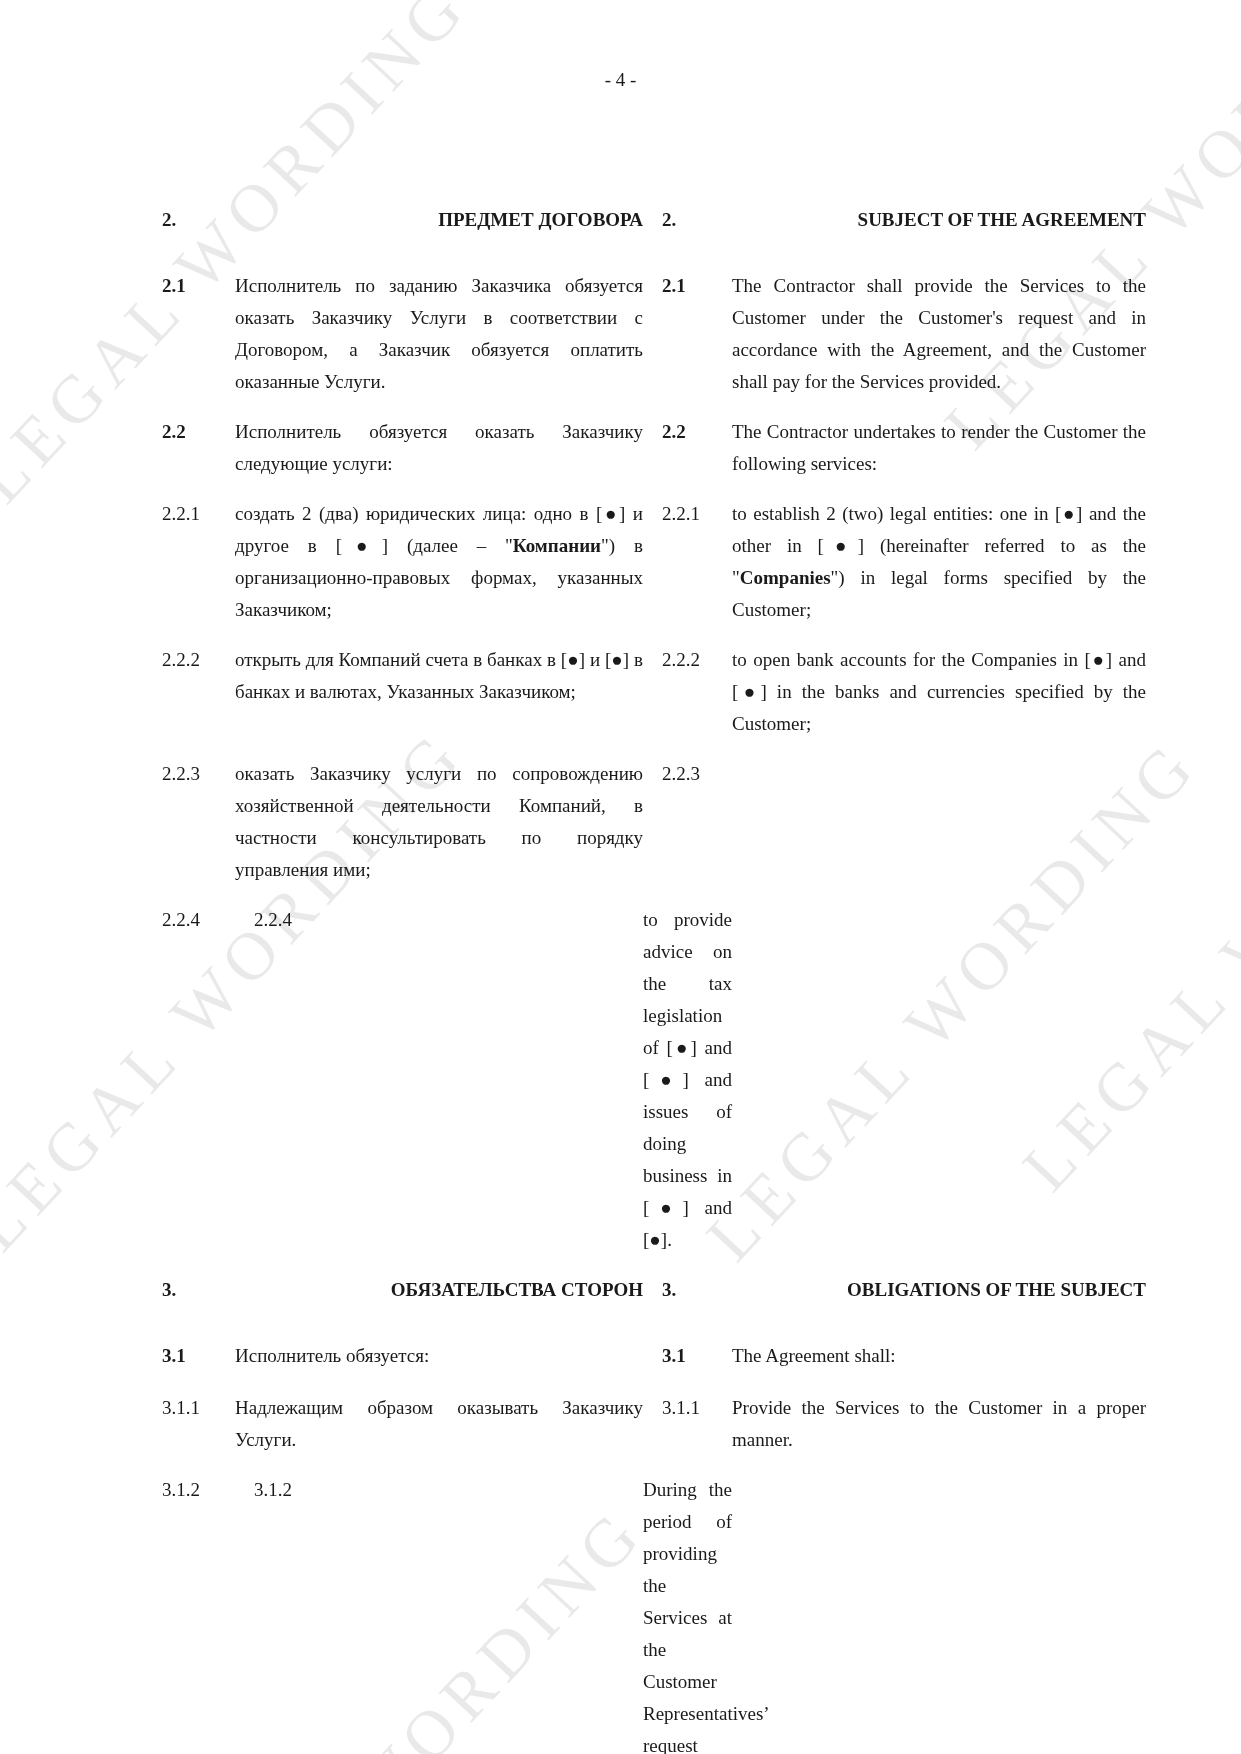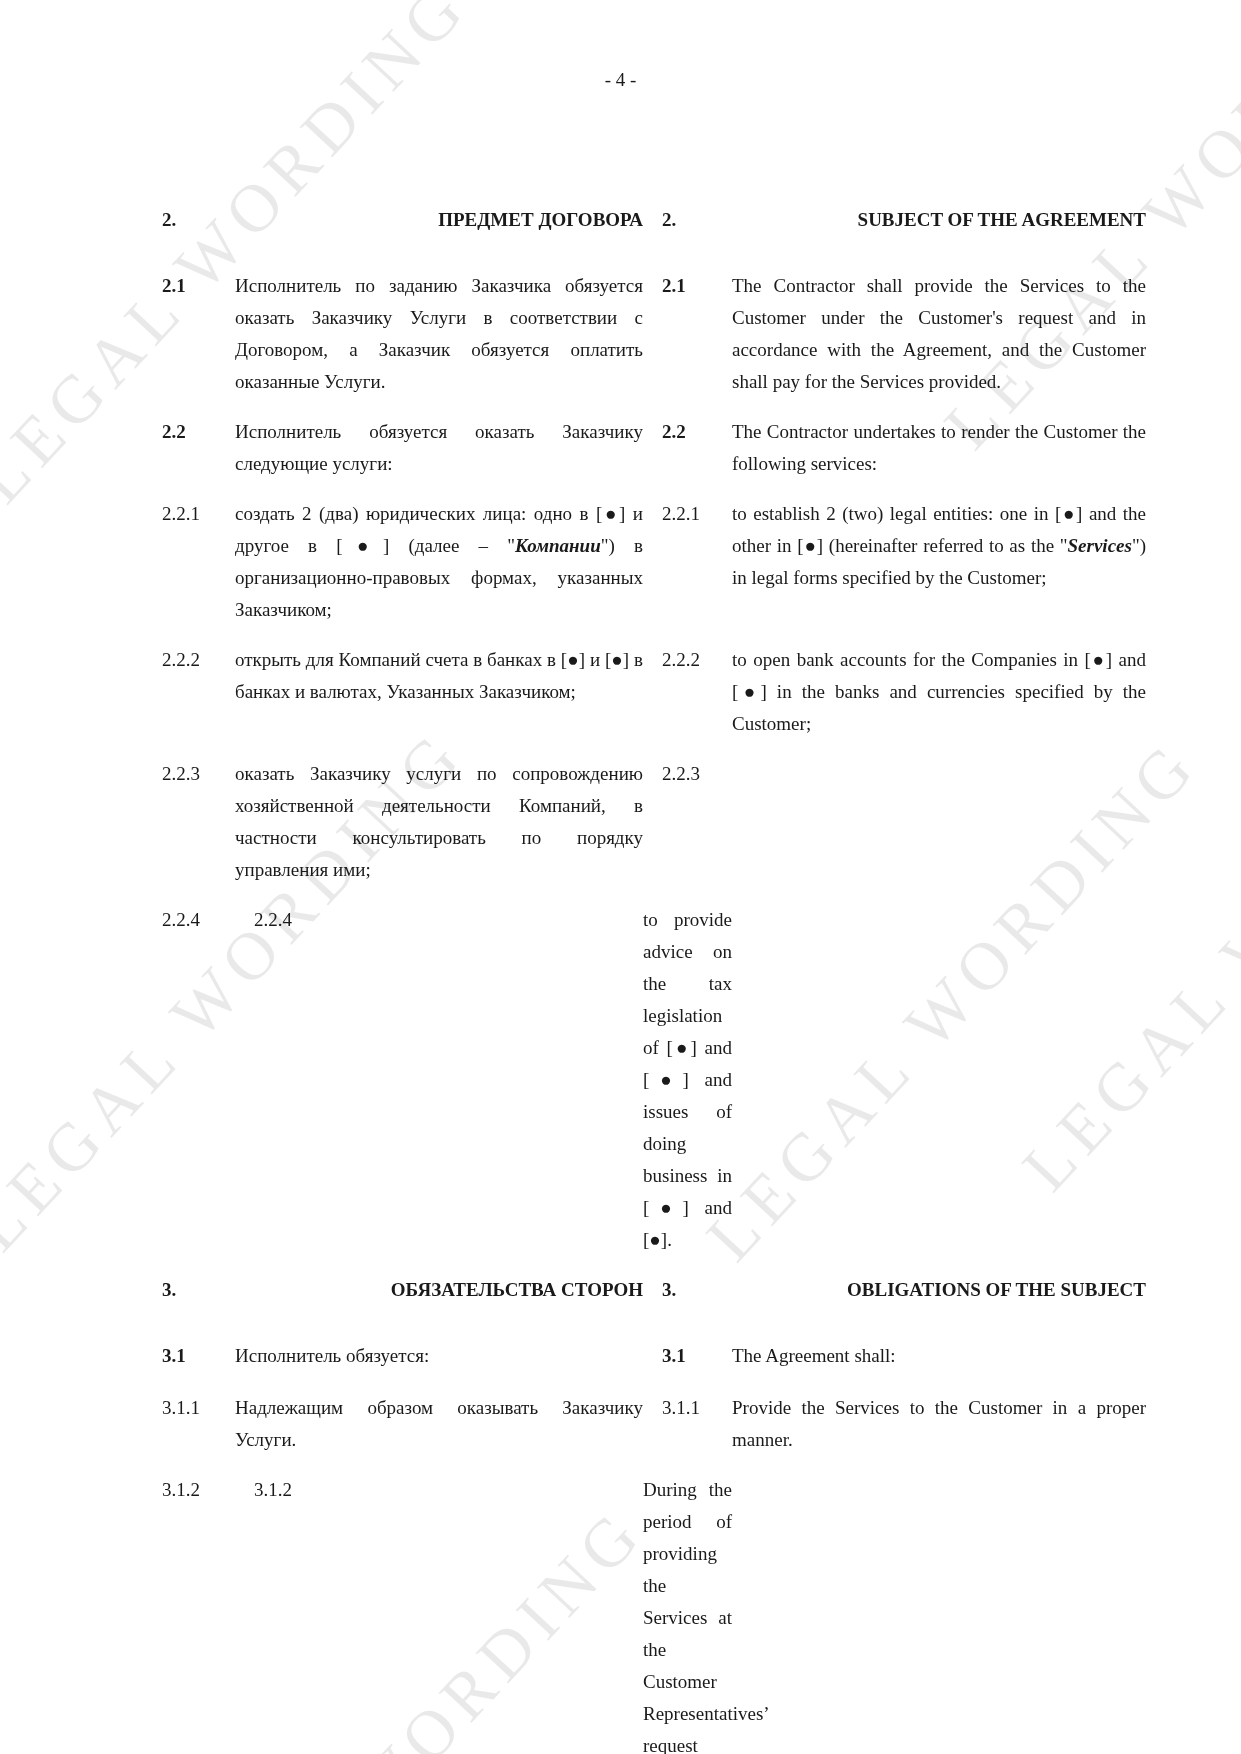--- a/index.html
+++ b/index.html
@@ -54,21 +54,21 @@
     margin-bottom: 18px;
   }
   .num { font-weight: bold; }
   .num-en { padding-left: 19px; }
   .row.lvl3 .num { font-weight: normal; }
   .txt { text-align: justify; }
   .heading-row { margin-top: 12px; margin-bottom: 34px; font-weight: bold; }
   .heading-row .txt { text-align: right; }
   .heading-row.first { margin-top: 108px; }
   .row.tight { margin-bottom: 20px; margin-top: 31px; }
-  b { font-weight: bold; font-style: italic; }
+  b { font-weight: bold; }
 </style>
 </head>
 <body>
 
 <div class="page">
 
   <div class="wm-layer">
     <span class="wm wm1">LEGAL WORDING</span>
     <span class="wm wm2">LEGAL WORDING</span>
     <span class="wm wm3">LEGAL WORDING</span>
@@ -99,21 +99,21 @@
       <div class="num">2.2</div>
       <div class="txt">Исполнитель обязуется оказать Заказчику следующие услуги:</div>
       <div class="num num-en">2.2</div>
       <div class="txt">The Contractor undertakes to render the Customer the following services:</div>
     </div>
 
     <div class="row lvl3">
       <div class="num">2.2.1</div>
       <div class="txt"><span>создать 2 (два) юридических лица: одно в [●] и другое в [●] (далее – "</span><b>Компании</b><span>") в организационно-правовых формах, указанных Заказчиком;</span></div>
       <div class="num num-en">2.2.1</div>
-      <div class="txt"><span>to establish 2 (two) legal entities: one in [●] and the other in [●] (hereinafter referred to as the "</span><b>Services</b><span>") in legal forms specified by the Customer;</span></div>
+      <div class="txt"><span>to establish 2 (two) legal entities: one in [●] and the other in [●] (hereinafter referred to as the "</span><b>Companies</b><span>") in legal forms specified by the Customer;</span></div>
     </div>
 
     <div class="row lvl3">
       <div class="num">2.2.2</div>
       <div class="txt">открыть для Компаний счета в банках в [●] и [●] в банках и валютах, Указанных Заказчиком;</div>
       <div class="num num-en">2.2.2</div>
       <div class="txt">to open bank accounts for the Companies in [●] and [●] in the banks and currencies specified by the Customer;</div>
     </div>
 
     <div class="row lvl3">

